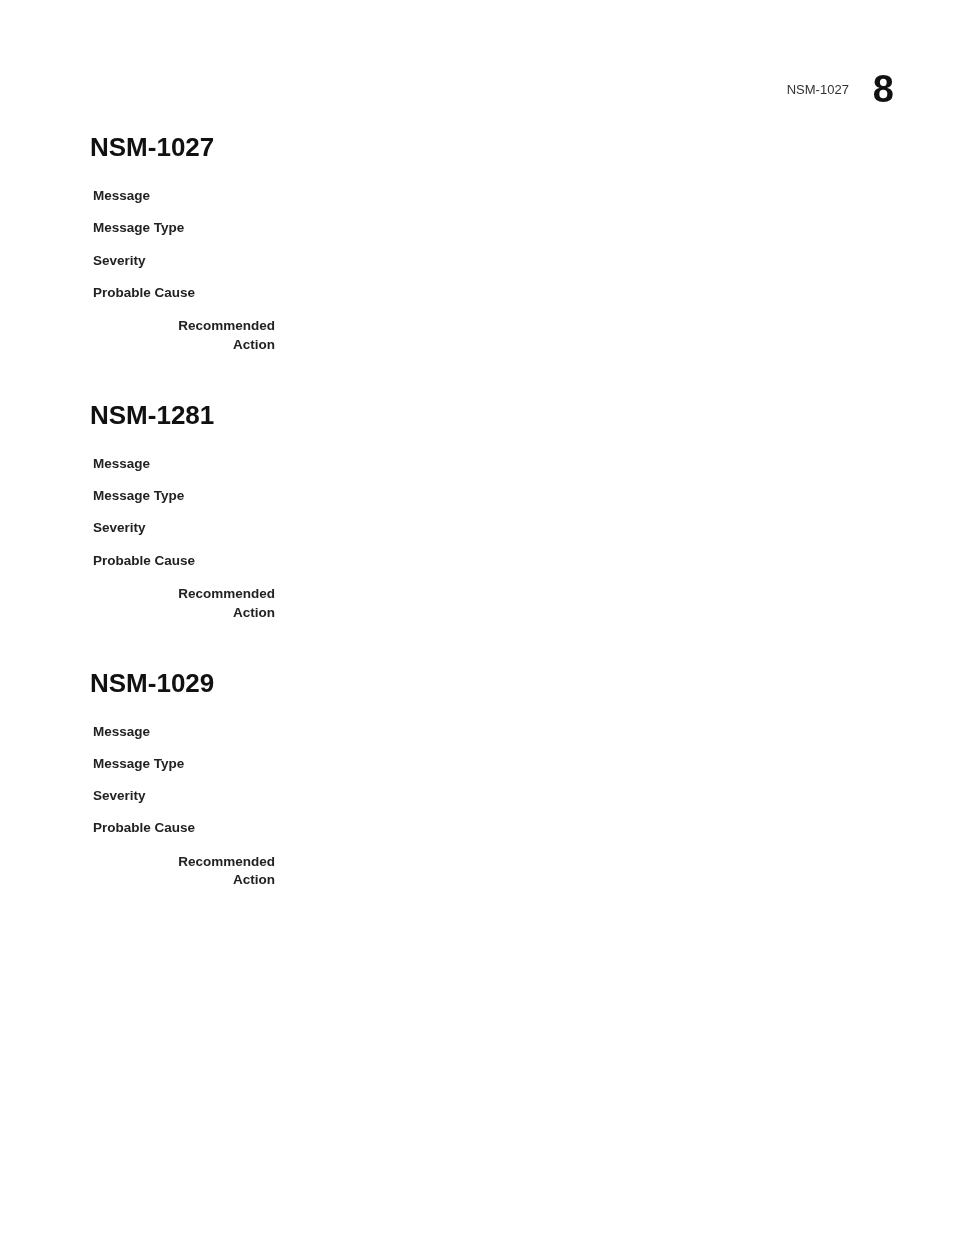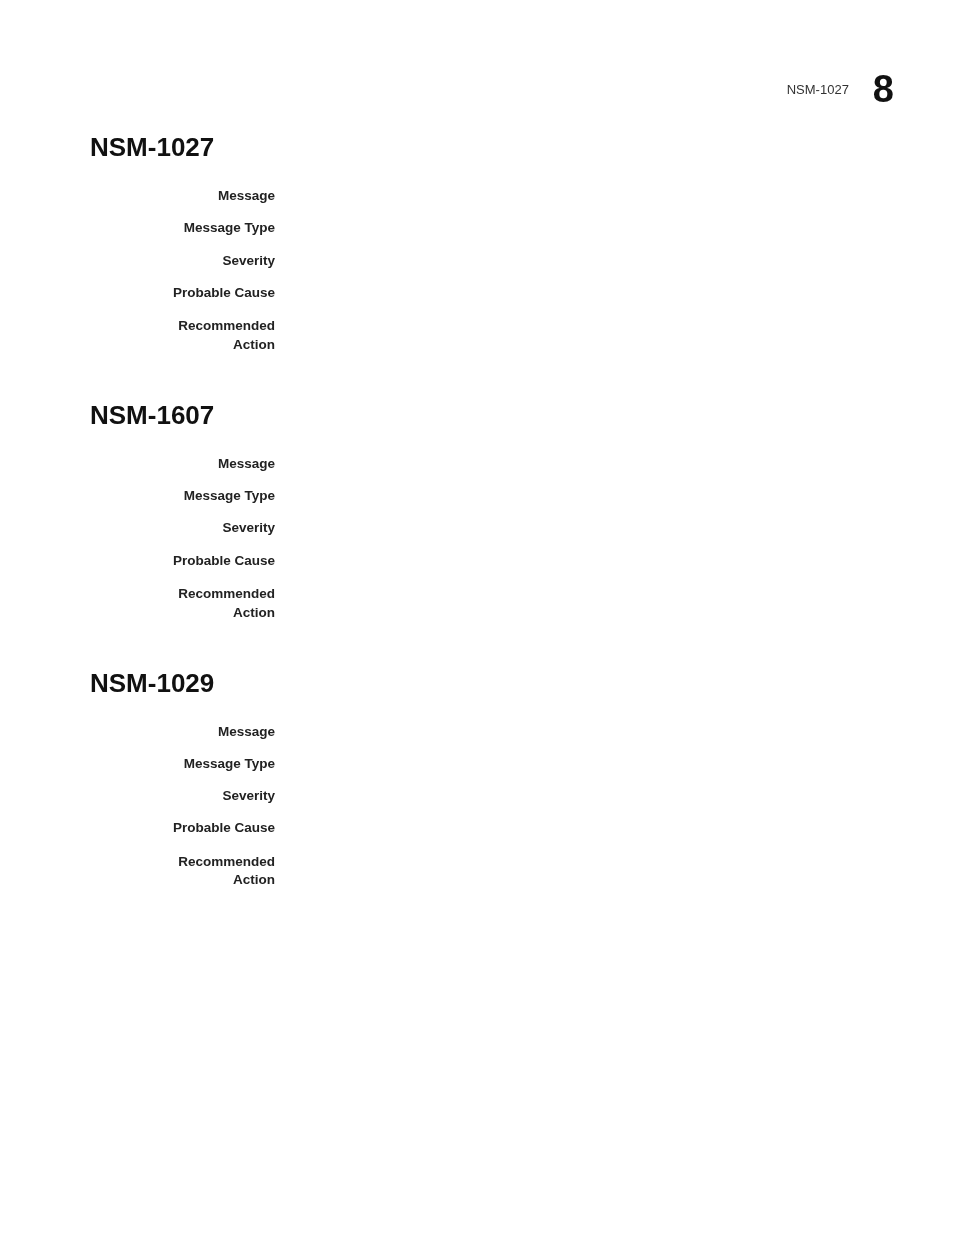--- a/index.html
+++ b/index.html
@@ -56,21 +56,21 @@
 
     .field-row {
       display: flex;
       margin-bottom: 6px;
       min-height: 22px;
     }
 
     .field-label {
       width: 200px;
       min-width: 200px;
-      text-align: right;
+      text-align: left;
       padding-right: 18px;
       font-size: 13.5px;
       font-weight: bold;
       color: #222;
       line-height: 1.5;
     }
 
     .field-value {
       flex: 1;
       font-size: 13.5px;
@@ -111,21 +111,21 @@
           <div class="field-label">Probable Cause</div>
           <div class="field-value"></div>
         </div>
         <div class="field-row">
           <div class="field-label multiline" style="white-space: pre-line; text-align: right;">Recommended
 Action</div>
           <div class="field-value"></div>
         </div>
       </div>
       <div class="section">
-        <div class="section-title">NSM-1607</div>
+        <div class="section-title">NSM-1281</div>
         <div class="field-row">
           <div class="field-label">Message</div>
           <div class="field-value"></div>
         </div>
         <div class="field-row">
           <div class="field-label">Message Type</div>
           <div class="field-value"></div>
         </div>
         <div class="field-row">
           <div class="field-label">Severity</div>

